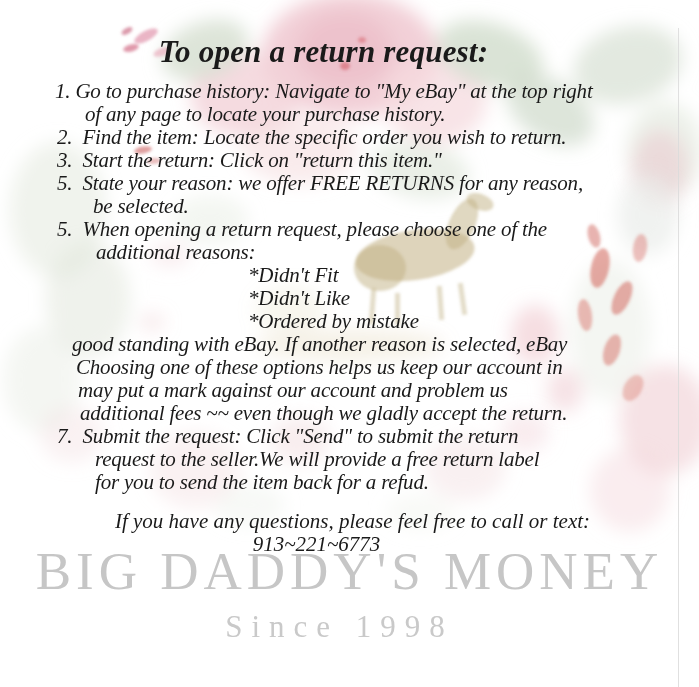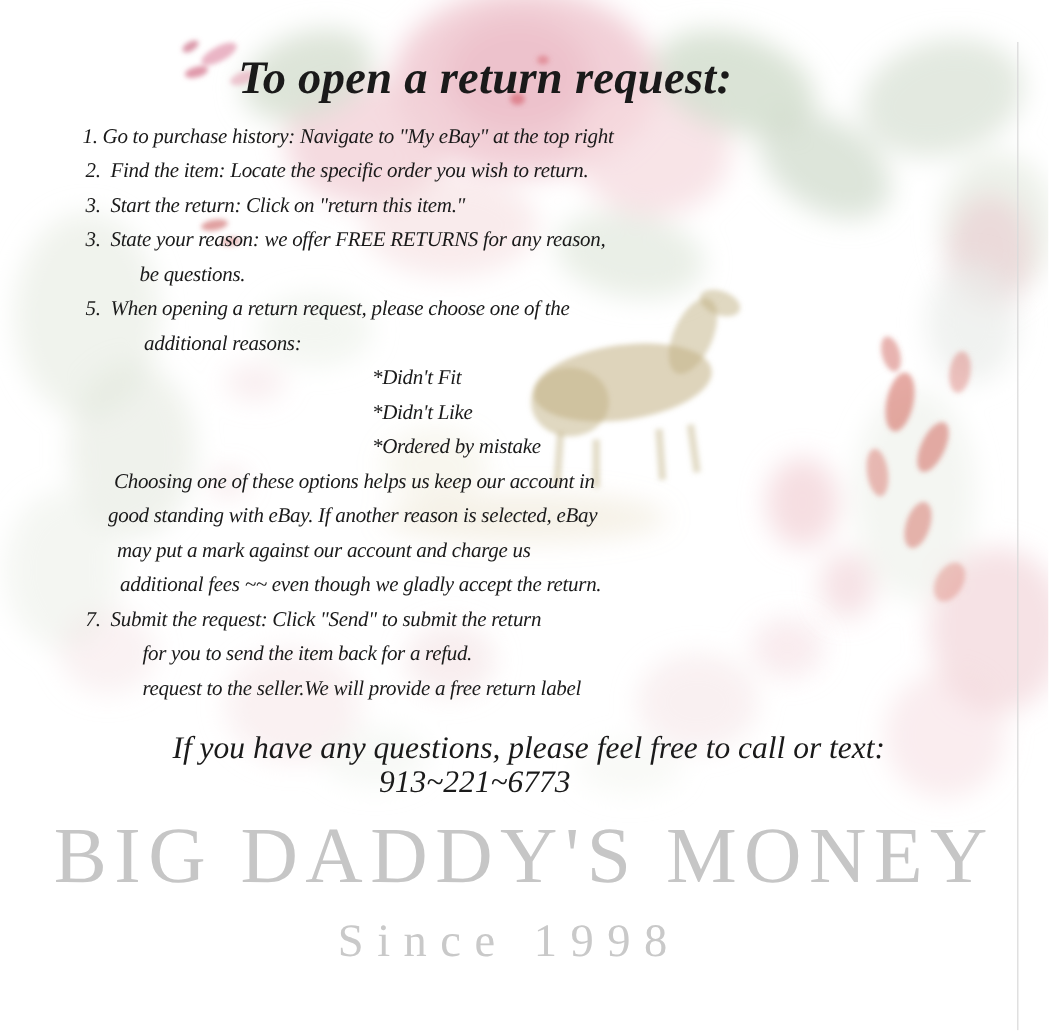--- a/index.html
+++ b/index.html
@@ -25,21 +25,21 @@
     transform:translateX(-10px); white-space:pre;
   }
   .content { position:absolute; top:0; left:0; width:100%; z-index:2;font-style:italic; }
   .title {
     margin-top:33px; line-height:38px; text-align:center;
     font-size:31px; font-weight:bold; letter-spacing:.2px;
     transform:translateX(-26px); white-space:pre;
   }
   .lines { margin-top:9px; }
   .ln {
-    font-size:14px; line-height:23px; white-space:pre;
+    font-size:21px; line-height:23px; white-space:pre;
     letter-spacing:-0.2px;
   }
   .footer1 {
     margin-top:16px; font-size:21px; line-height:23px; text-align:center;
     transform:translateX(3px); white-space:pre;
   }
   .footer2 {
     font-size:21px; line-height:23px; text-align:center;
     transform:translateX(-33px); white-space:pre;
   }
@@ -134,34 +134,35 @@
 
   <div class="frame-line"></div>
 
   <div class="watermark-brand">BIG DADDY'S MONEY</div>
   <div class="watermark-since">Since 1998</div>
 
   <div class="content">
     <div class="title">To open a return request:</div>
     <div class="lines">
       <div class="ln" style="margin-left:55px">1. Go to purchase history: Navigate to "My eBay" at the top right</div>
+      <div class="ln" style="margin-left:85px">of any page to locate your purchase history.</div>
       <div class="ln" style="margin-left:57px">2.  Find the item: Locate the specific order you wish to return.</div>
       <div class="ln" style="margin-left:57px">3.  Start the return: Click on "return this item."</div>
-      <div class="ln" style="margin-left:57px">3.  State your reason: we offer FREE RETURNS for any reason,</div>
-      <div class="ln" style="margin-left:93px">be questions.</div>
+      <div class="ln" style="margin-left:57px">5.  State your reason: we offer FREE RETURNS for any reason,</div>
+      <div class="ln" style="margin-left:93px">be selected.</div>
       <div class="ln" style="margin-left:57px">5.  When opening a return request, please choose one of the</div>
       <div class="ln" style="margin-left:96px">additional reasons:</div>
       <div class="ln" style="margin-left:248px">*Didn't Fit</div>
       <div class="ln" style="margin-left:248px">*Didn't Like</div>
       <div class="ln" style="margin-left:248px">*Ordered by mistake</div>
+      <div class="ln" style="margin-left:72px">good standing with eBay. If another reason is selected, eBay</div>
       <div class="ln" style="margin-left:76px">Choosing one of these options helps us keep our account in</div>
-      <div class="ln" style="margin-left:72px">good standing with eBay. If another reason is selected, eBay</div>
-      <div class="ln" style="margin-left:78px">may put a mark against our account and charge us</div>
+      <div class="ln" style="margin-left:78px">may put a mark against our account and problem us</div>
       <div class="ln" style="margin-left:80px">additional fees ~~ even though we gladly accept the return.</div>
       <div class="ln" style="margin-left:57px">7.  Submit the request: Click "Send" to submit the return</div>
+      <div class="ln" style="margin-left:95px">request to the seller.We will provide a free return label</div>
       <div class="ln" style="margin-left:95px">for you to send the item back for a refud.</div>
-      <div class="ln" style="margin-left:95px">request to the seller.We will provide a free return label</div>
     </div>
     <div class="footer1">If you have any questions, please feel free to call or text:</div>
     <div class="footer2">913~221~6773</div>
   </div>
 
 </div>
 
 </body></html>

